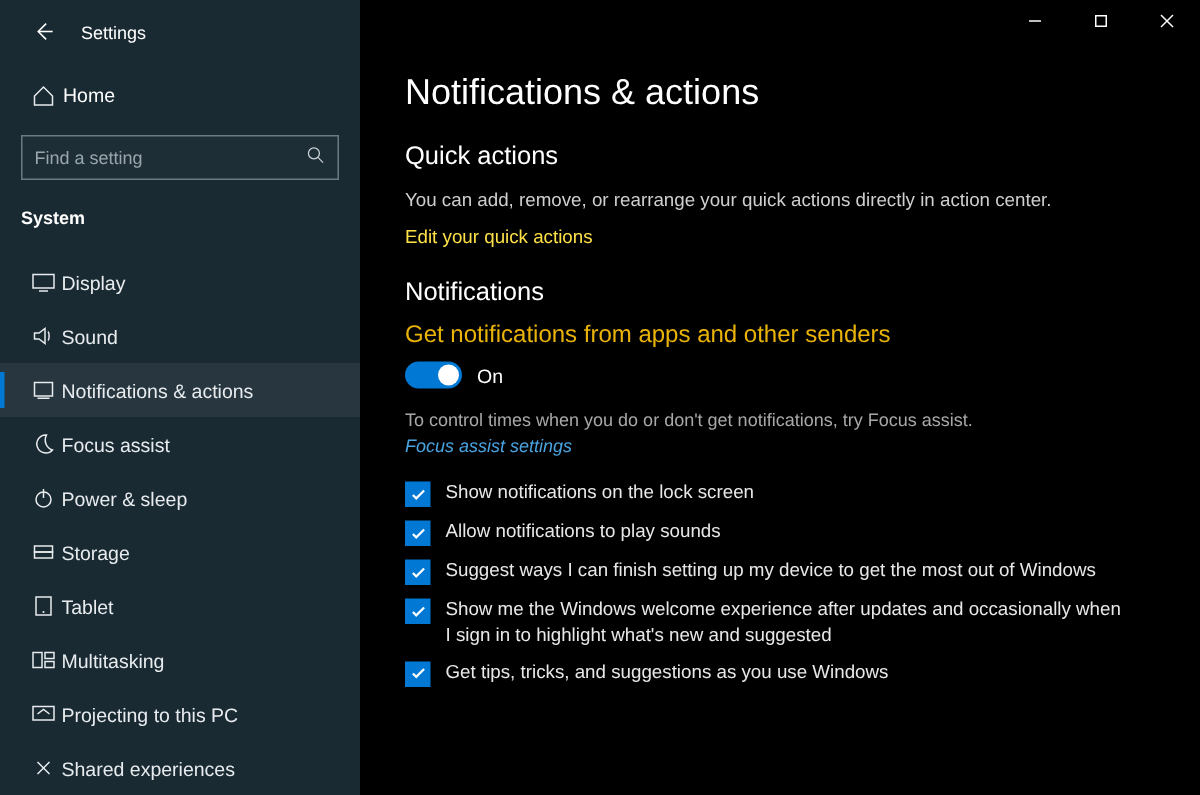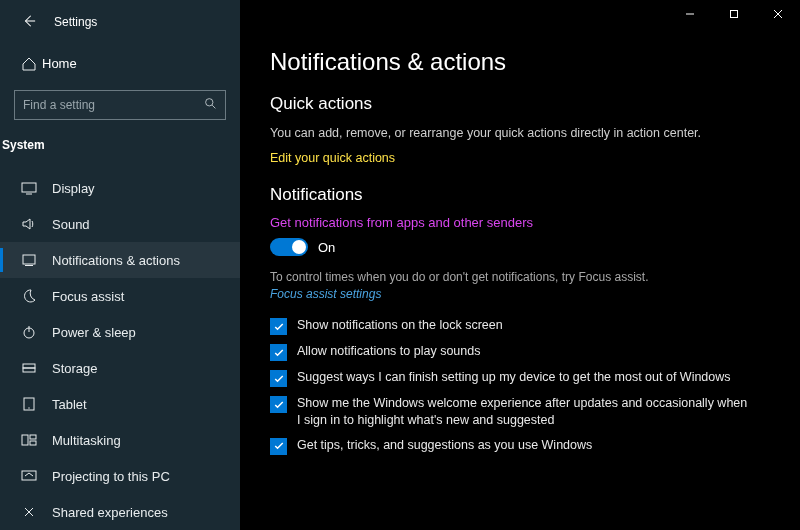--- a/index.html
+++ b/index.html
@@ -51,28 +51,28 @@
     flex: 1;
     background: transparent;
     border: none;
     color: #cfd6da;
     font-size: 12px;
     outline: none;
   }
   .search-box input::placeholder { color: #9aa6ac; }
   .search-box .search-icon { color: #cfd6da; font-size: 13px; }
   .category {
-    padding: 8px 14px 18px 2px;
+    padding: 8px 14px 18px 14px;
     font-size: 12px;
     font-weight: 600;
   }
   .nav-item {
     display: flex;
     align-items: center;
-    gap: 14px;
+    gap: 3px;
     padding: 10px 14px 10px 20px;
     color: #e8ecee;
     font-size: 13px;
     position: relative;
   }
   .nav-item.active {
     background: rgba(255,255,255,0.06);
   }
   .nav-item.active::before {
     content: "";
@@ -125,22 +125,22 @@
     margin-bottom: 8px;
     max-width: 440px;
   }
   .link {
     color: #fde047;
     font-size: 12.5px;
     display: inline-block;
     margin-bottom: 20px;
   }
   .subhead {
-    font-size: 13px;
-    color: #d946ef;
+    font-size: 16px;
+    color: #eab308;
     margin-bottom: 8px;
   }
   .toggle-row {
     display: flex;
     align-items: center;
     gap: 10px;
     margin-bottom: 14px;
   }
   .toggle {
     width: 38px; height: 18px;

